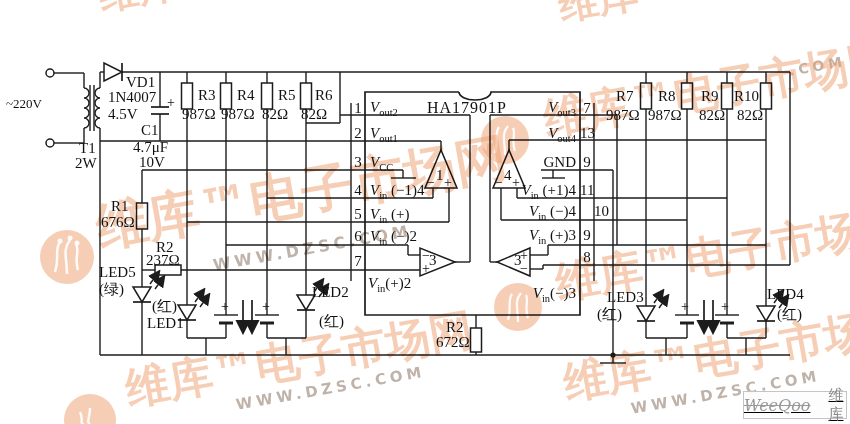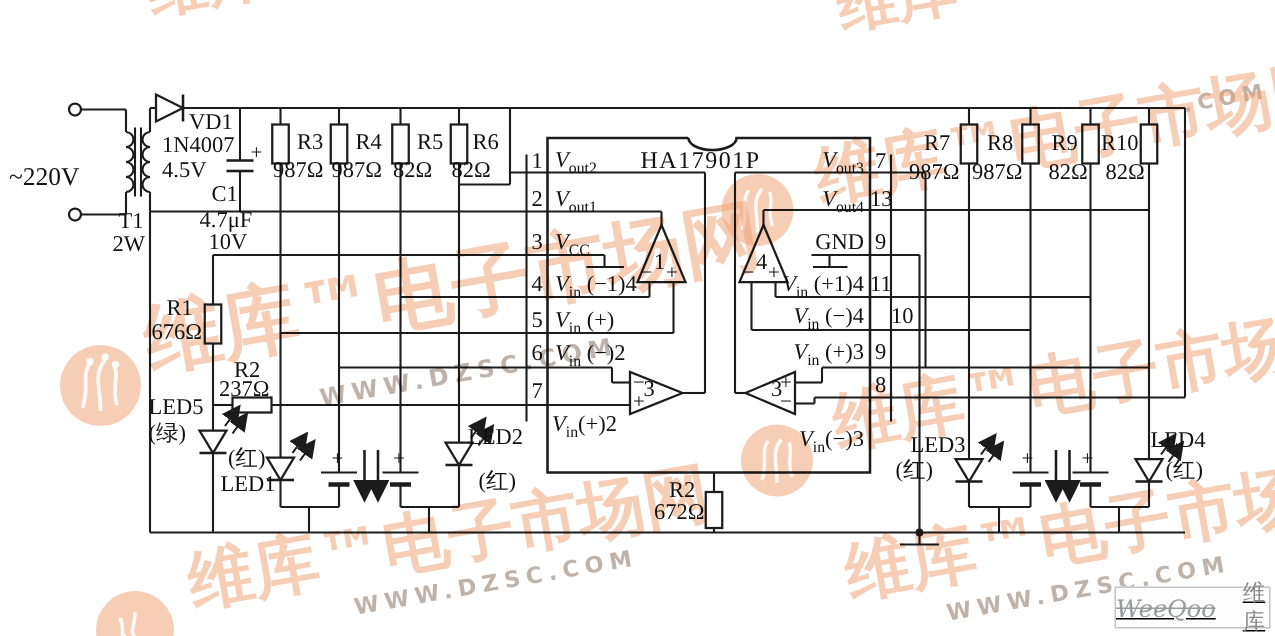--- a/index.html
+++ b/index.html
@@ -13,21 +13,21 @@
   #circuit{z-index:1;}
   .w{stroke:var(--wire);stroke-width:1.4;fill:none;}
   .w2{stroke:var(--wire);stroke-width:1.7;fill:none;}
   .w3{stroke:var(--wire);stroke-width:3;fill:none;}
   .wf{fill:var(--wire);stroke:none;}
   .comp{stroke:var(--wire);stroke-width:1.5;fill:#fff;}
   .lbl{position:absolute;font:15px "Liberation Serif","DejaVu Serif",serif;color:var(--text);
        line-height:1.05;white-space:nowrap;z-index:2;}
   .lbl i{font-style:italic;}
   .lbl sub{font-size:10.5px;}
-  .big{font-size:17px;margin-top:12px;}
+  .big{font-size:13px;}
   .ttl{font-size:16px;letter-spacing:1px;}
   .sm{font-size:13px;}
   .mk{font-size:14px;z-index:2;position:absolute;font-family:"Liberation Serif",serif;color:var(--text);}
   .pn{width:14px;text-align:center;}
   .rlab{width:80px;text-align:right;}
   
   .wmlayer{position:absolute;left:0;top:0;width:850px;height:424px;z-index:3;pointer-events:none;
            mix-blend-mode:multiply;}
   .wm{position:absolute;color:var(--watermark);opacity:.5;font-family:"DejaVu Sans",sans-serif;
       font-weight:bold;transform-origin:left top;white-space:nowrap;line-height:1;}

